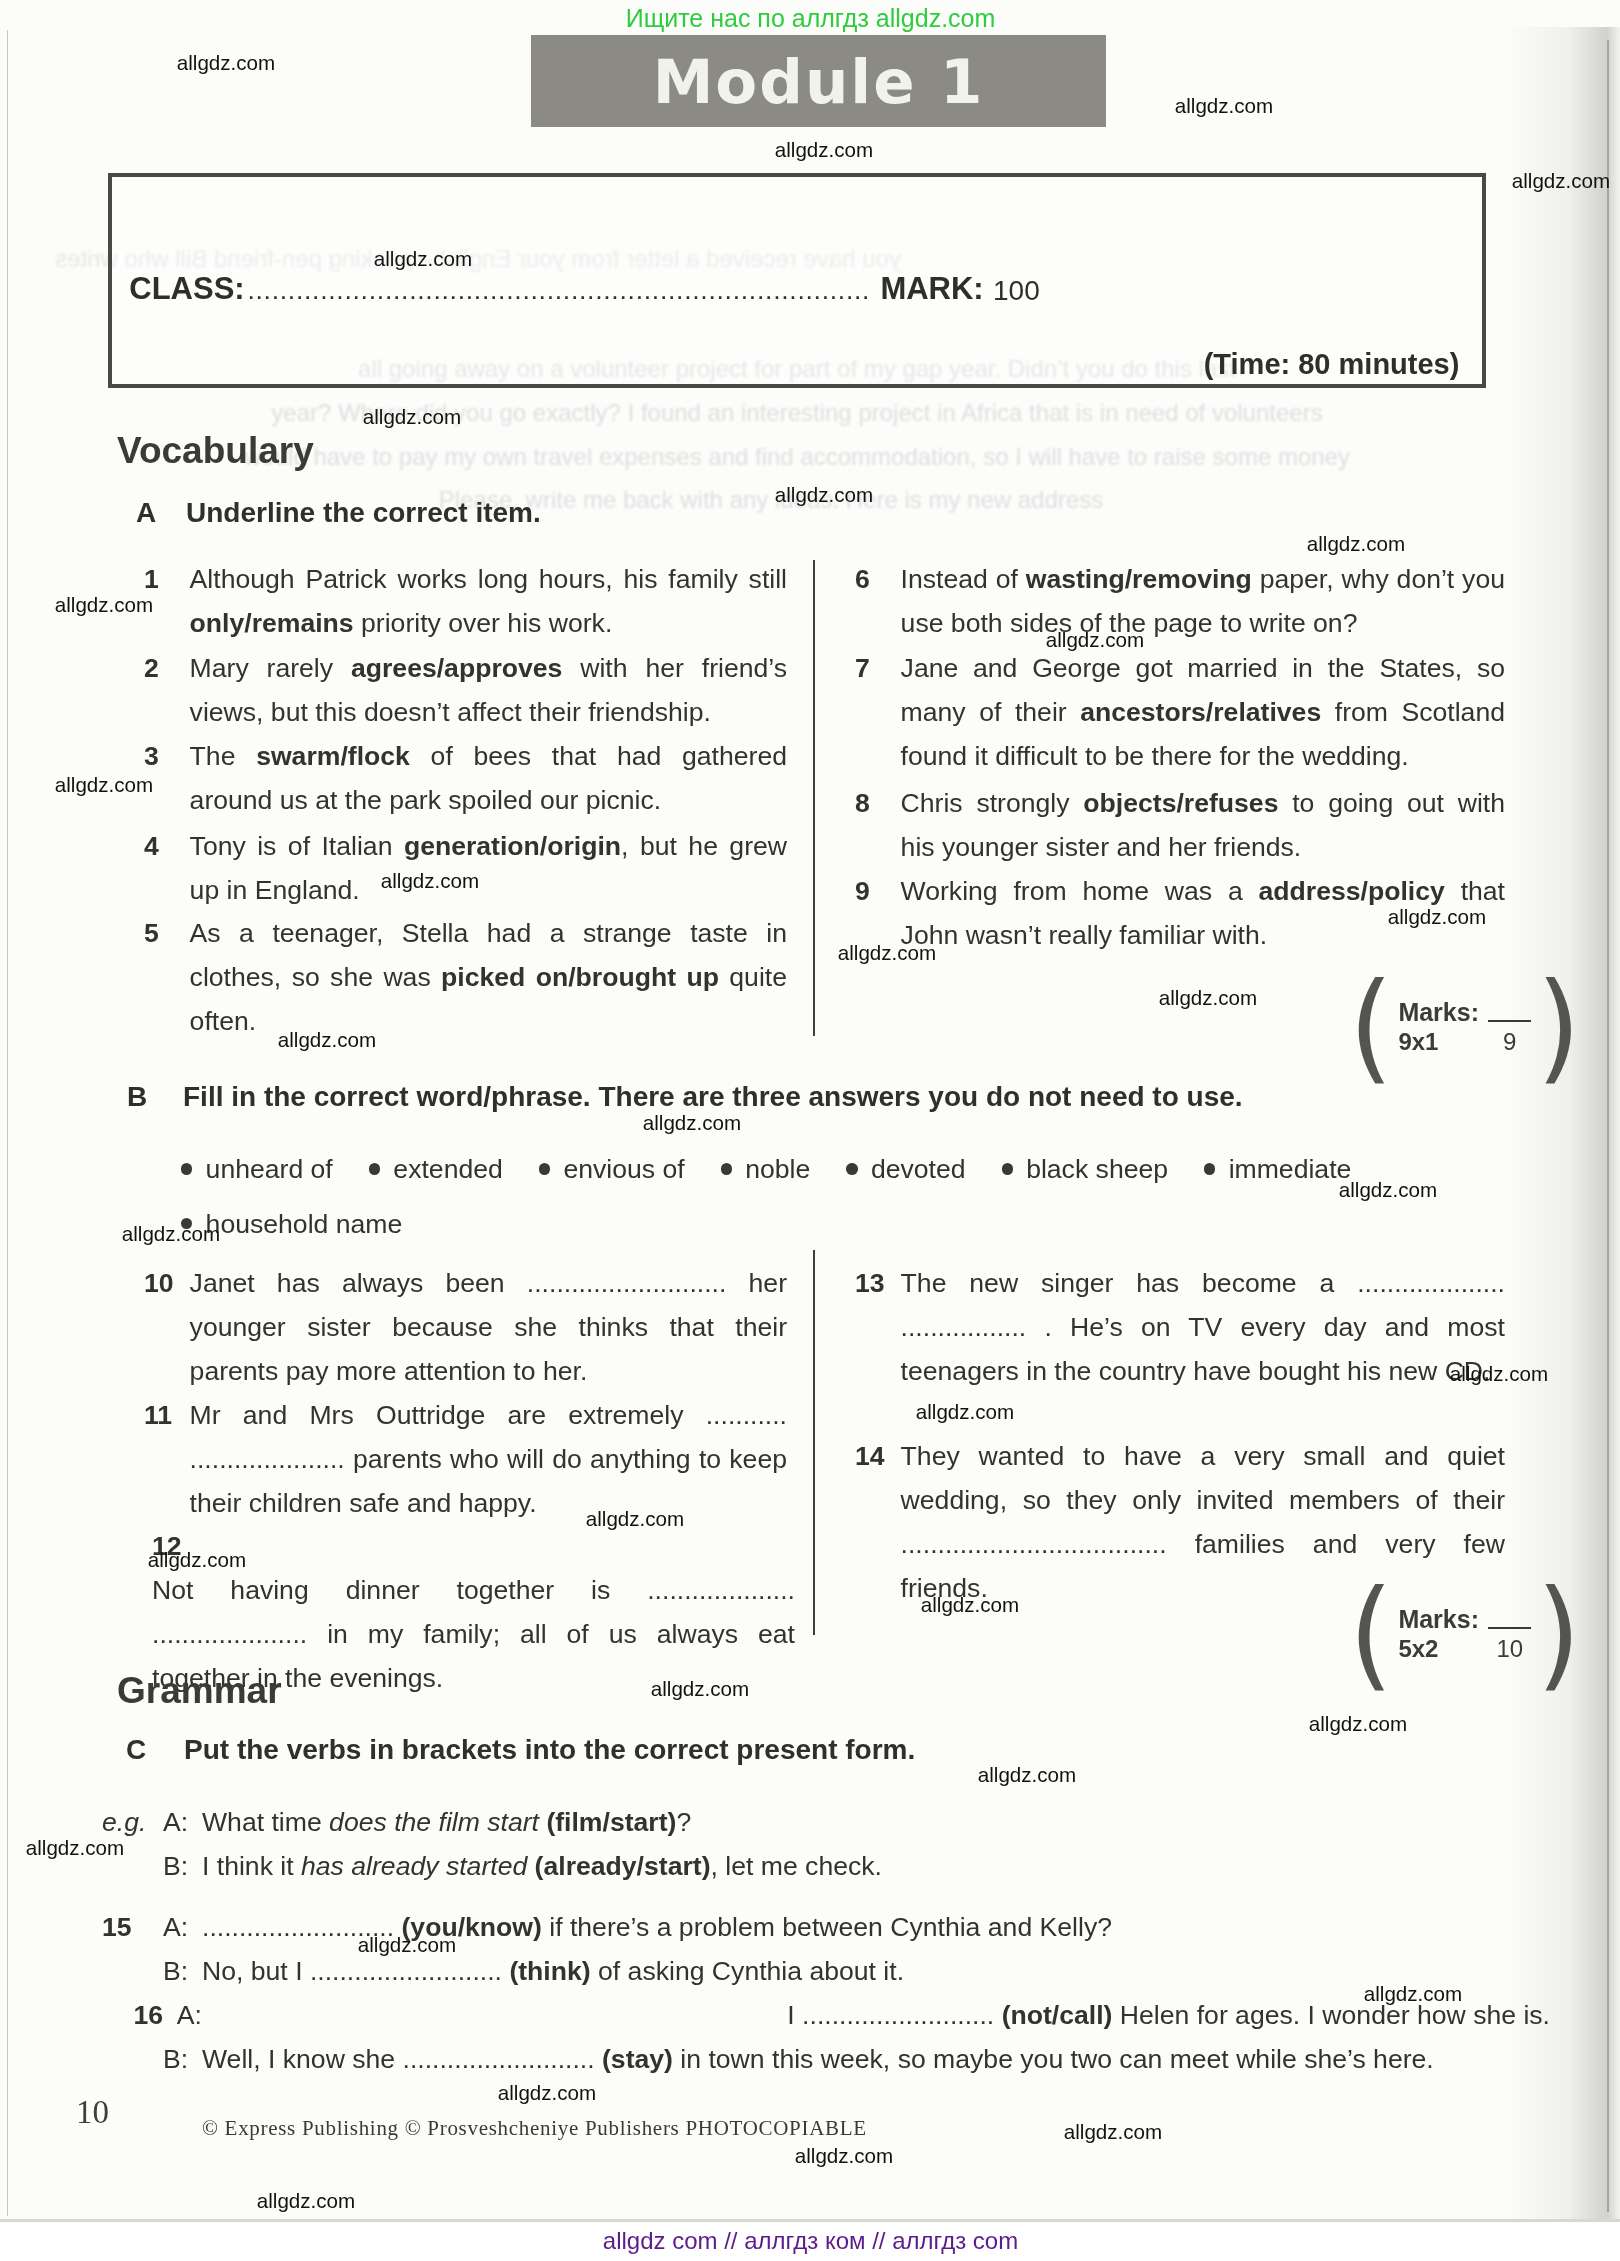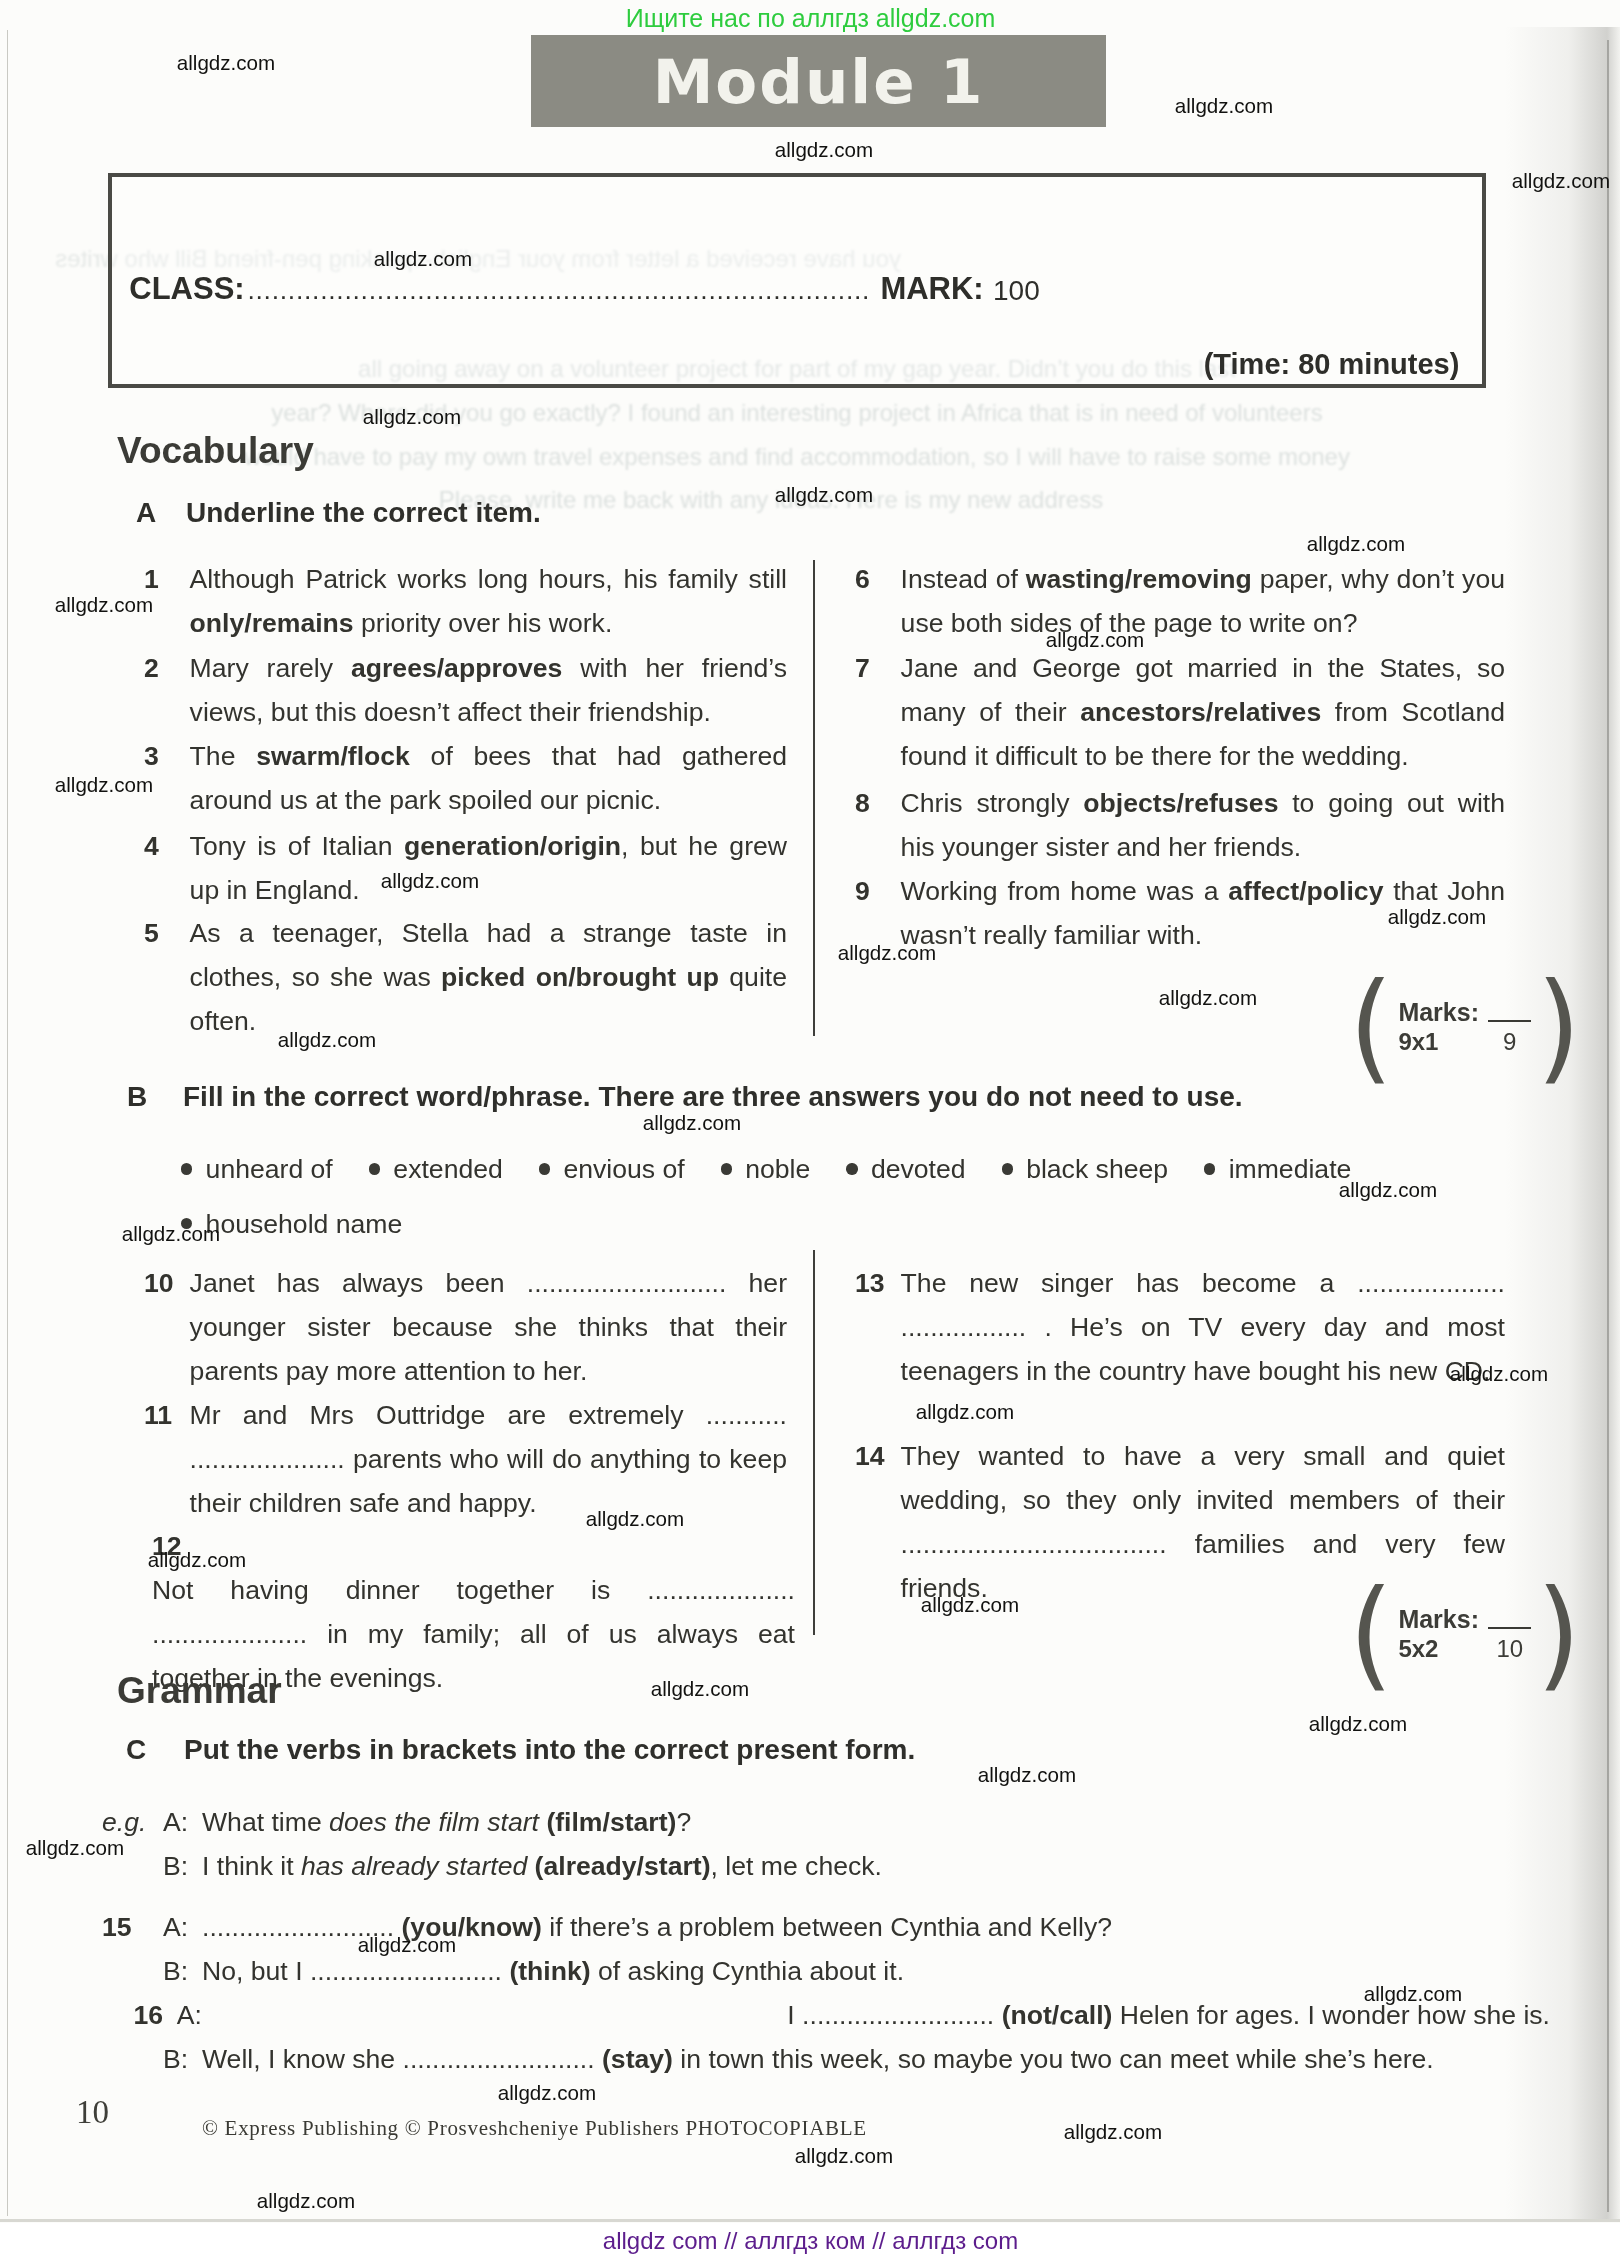--- a/index.html
+++ b/index.html
@@ -176,21 +176,21 @@
     <div class="vitem" style="top: 646px; left: 855px; width: 650px;">
       <span class="num">7</span>
       <span class="txt">Jane and George got married in the States, so many of their <b>ancestors/relatives</b> from Scotland found it difficult to be there for the wedding.</span>
     </div>
     <div class="vitem" style="top: 781px; left: 855px; width: 650px;">
       <span class="num">8</span>
       <span class="txt">Chris strongly <b>objects/refuses</b> to going out with his younger sister and her friends.</span>
     </div>
     <div class="vitem" style="top: 869px; left: 855px; width: 650px;">
       <span class="num">9</span>
-      <span class="txt">Working from home was a <b>affect/policy</b> that John wasn’t really familiar with.</span>
+      <span class="txt">Working from home was a <b>address/policy</b> that John wasn’t really familiar with.</span>
     </div>
     <div class="vitem" style="top: 1261px; left: 144px; width: 643px;">
       <span class="num">10</span>
       <span class="txt">Janet has always been ........................... her younger sister because she thinks that their parents pay more attention to her.</span>
     </div>
     <div class="vitem" style="top: 1393px; left: 144px; width: 643px;">
       <span class="num">11</span>
       <span class="txt">Mr and Mrs Outtridge are extremely ........... ..................... parents who will do anything to keep their children safe and happy.</span>
     </div>
     <div class="vitem" style="top: 1524px; left: 152px; width: 643px; flex-direction: column;">

